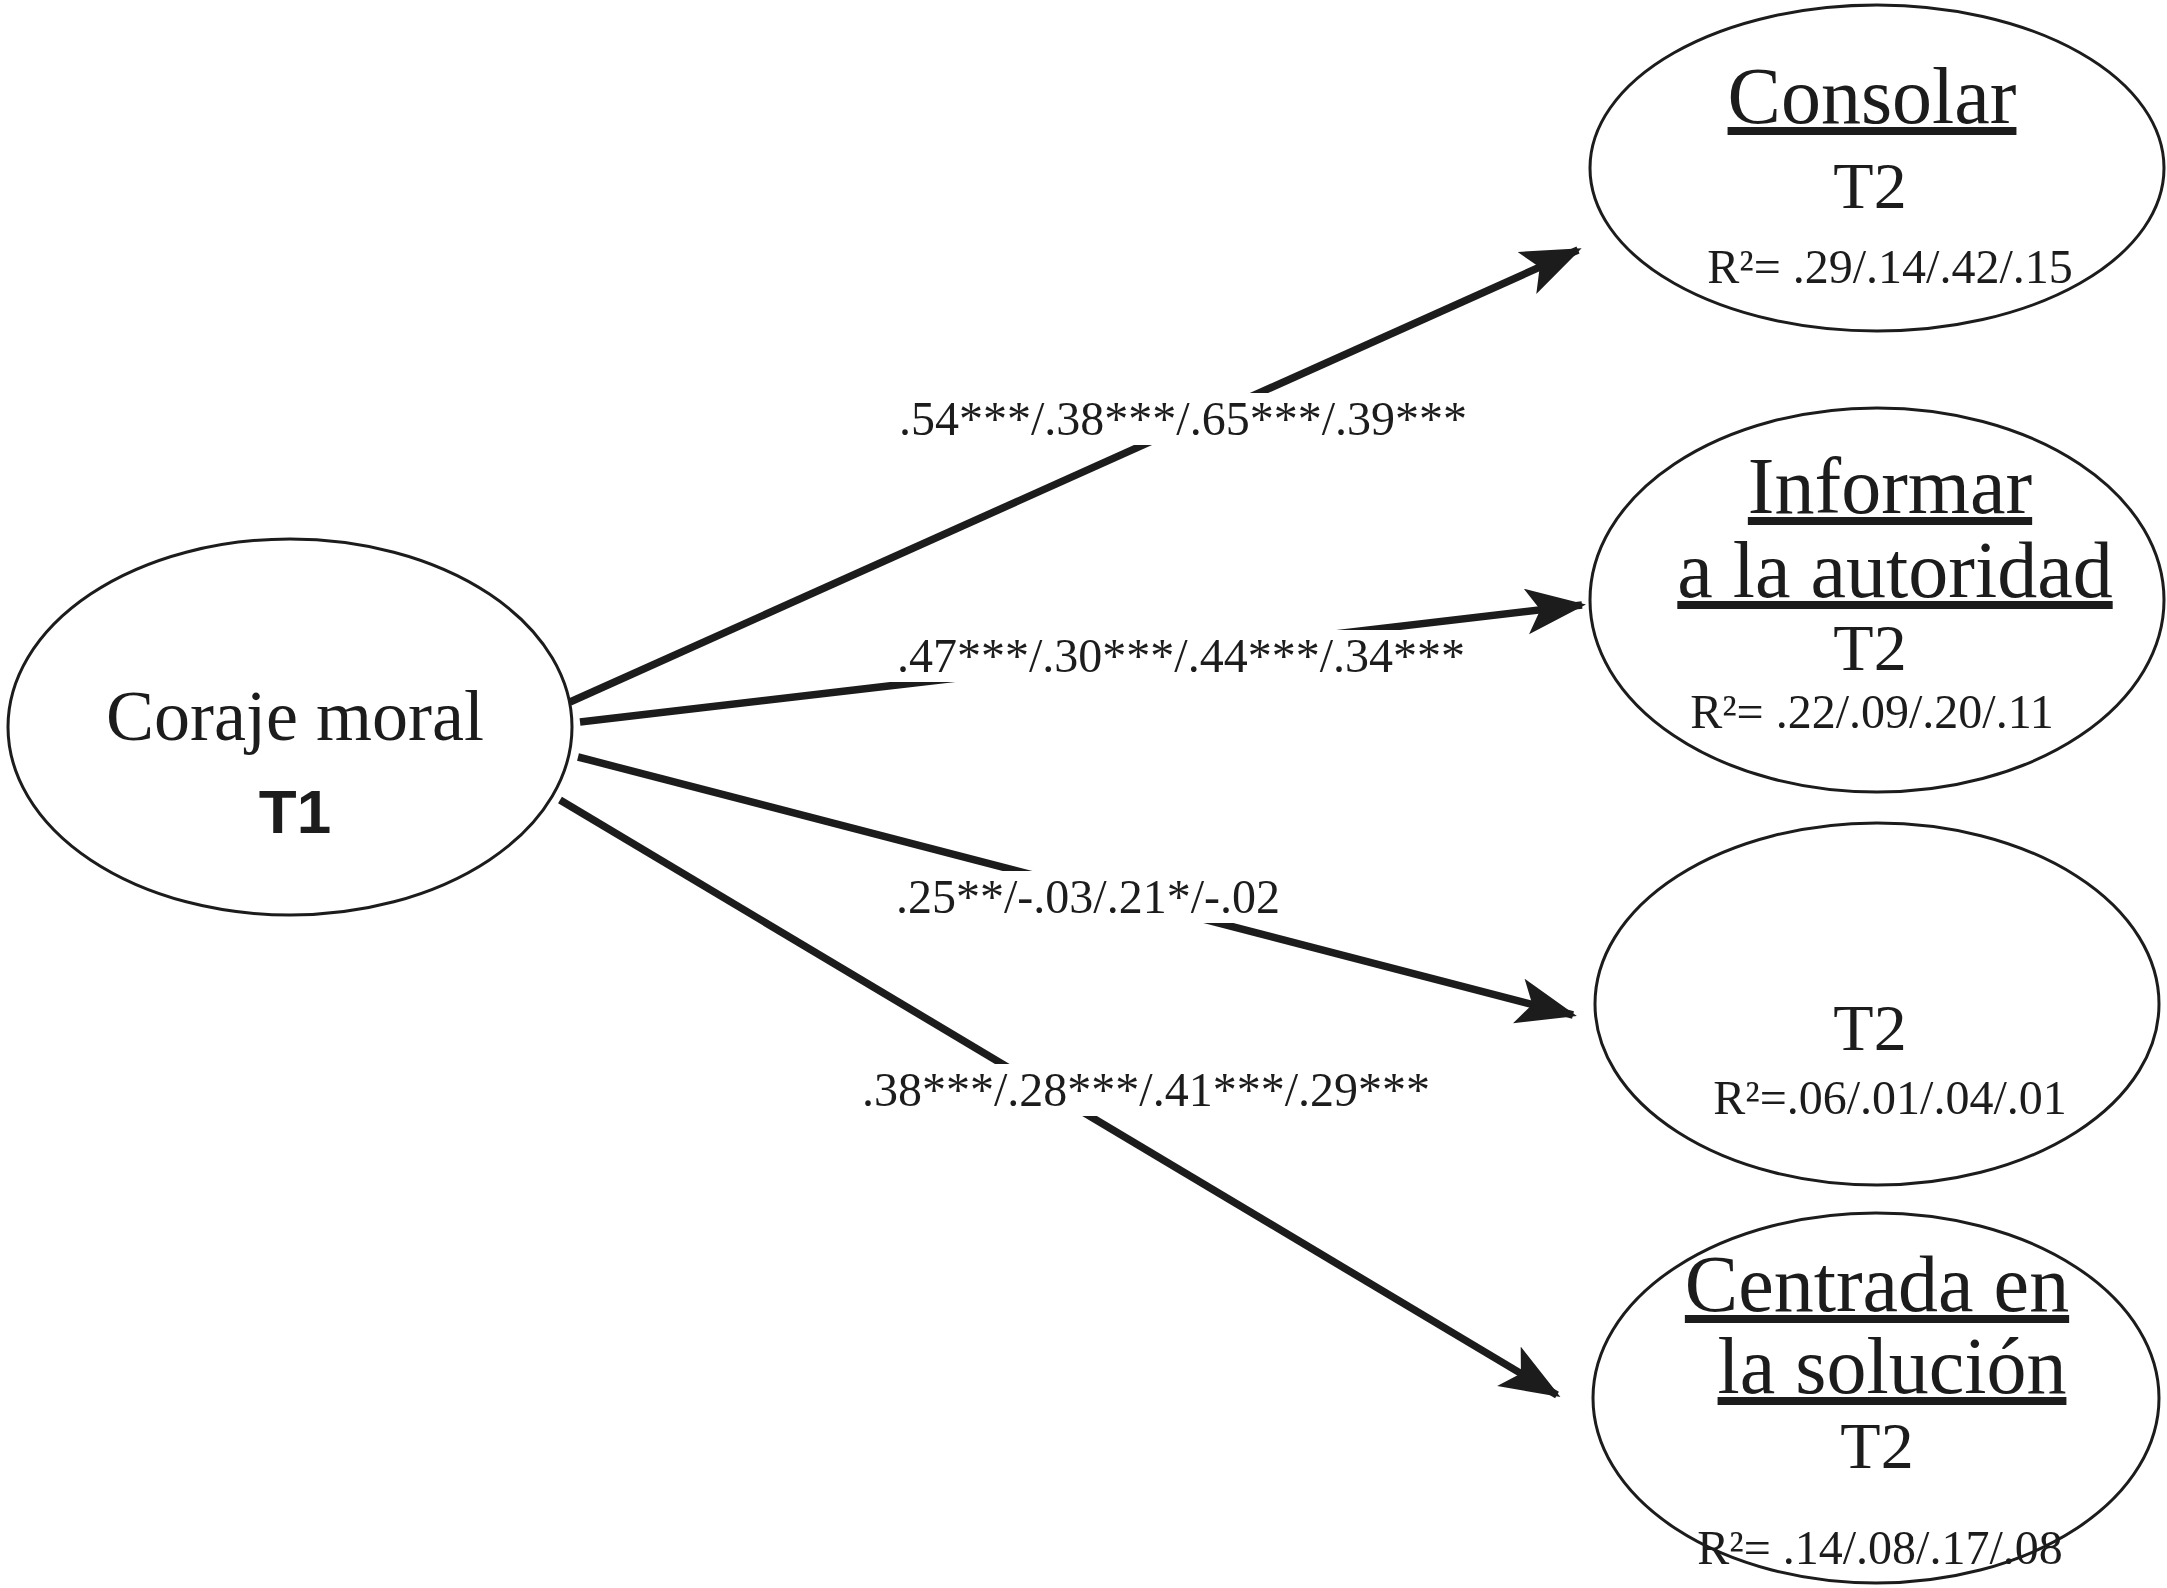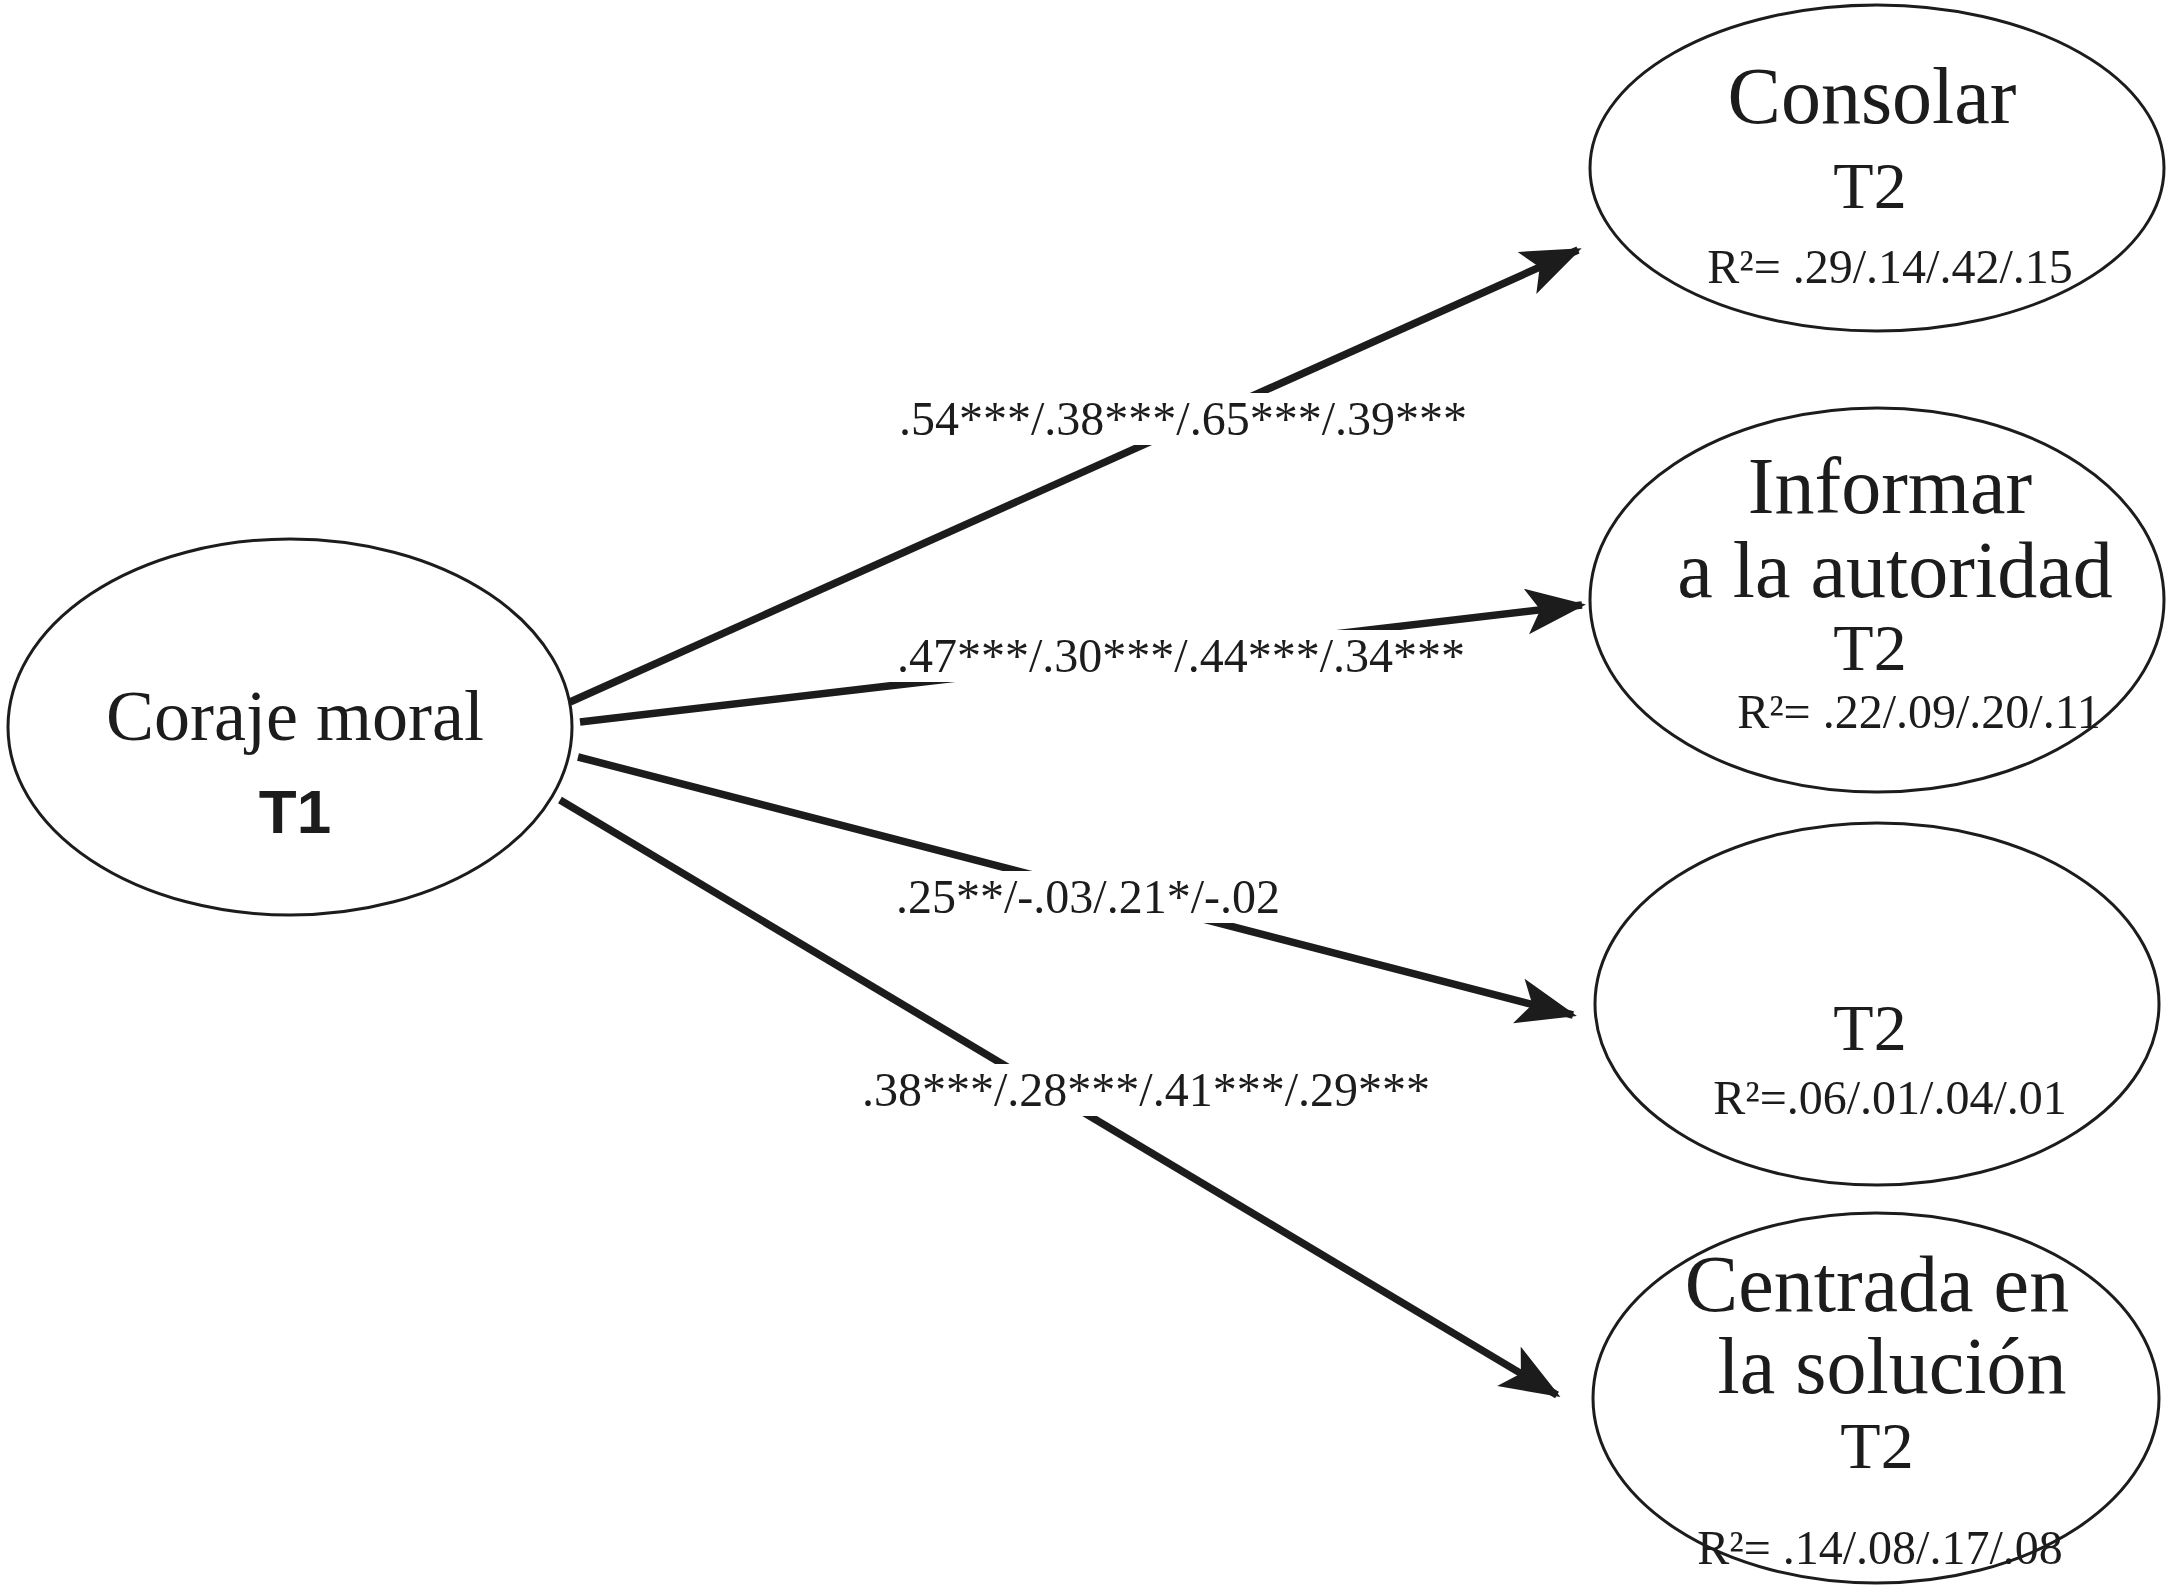--- a/index.html
+++ b/index.html
@@ -18,21 +18,21 @@
   }
   .stage svg{position:absolute;left:0;top:0;}
   .txt{
     position:absolute;
     transform:translate(-50%,-50%);
     white-space:nowrap;
     line-height:1;
     text-align:center;
     color:var(--ink);
   }
-  .f-title{font-size:80px;}
+  .f-title{font-size:80px;text-decoration:underline;}
   .f-predictor{font-size:72px;}
   .f-time{font-size:66px;}
   .f-time-sans{
     font-size:62px;
     font-family:"Liberation Sans","DejaVu Sans",sans-serif;
     font-weight:bold;
   }
   .f-r2{font-size:48px;}
   .edge-label{
     position:absolute;
@@ -77,21 +77,21 @@
   <div class="txt f-predictor" style="left:295px;top:716px;">Coraje moral</div>
   <div class="txt f-time-sans" style="left:295px;top:812px;">T1</div>
 
   <div class="txt f-title" style="left:1872px;top:96px;">Consolar</div>
   <div class="txt f-time" style="left:1870px;top:186px;">T2</div>
   <div class="txt f-r2" style="left:1890px;top:267px;">R²=  .29/.14/.42/.15</div>
 
   <div class="txt f-title" style="left:1895px;top:570px;">a la autoridad</div>
   <div class="txt f-title" style="left:1890px;top:486px;">Informar</div>
   <div class="txt f-time" style="left:1870px;top:648px;">T2</div>
-  <div class="txt f-r2" style="left:1919px;top:712px;text-align:right;">R²= .22/.09/.20/.11</div>
+  <div class="txt f-r2" style="left:1872px;top:712px;text-align:right;">R²= .22/.09/.20/.11</div>
 
   <div class="txt f-time" style="left:1870px;top:1028px;">T2</div>
   <div class="txt f-r2" style="left:1890px;top:1098px;">R²=.06/.01/.04/.01</div>
 
   <div class="txt f-title" style="left:1877px;top:1284px;">Centrada en</div>
   <div class="txt f-title" style="left:1892px;top:1366px;">la solución</div>
   <div class="txt f-time" style="left:1877px;top:1446px;">T2</div>
   <div class="txt f-r2" style="left:1880px;top:1548px;">R²= .14/.08/.17/.08</div>
 
 </div>

